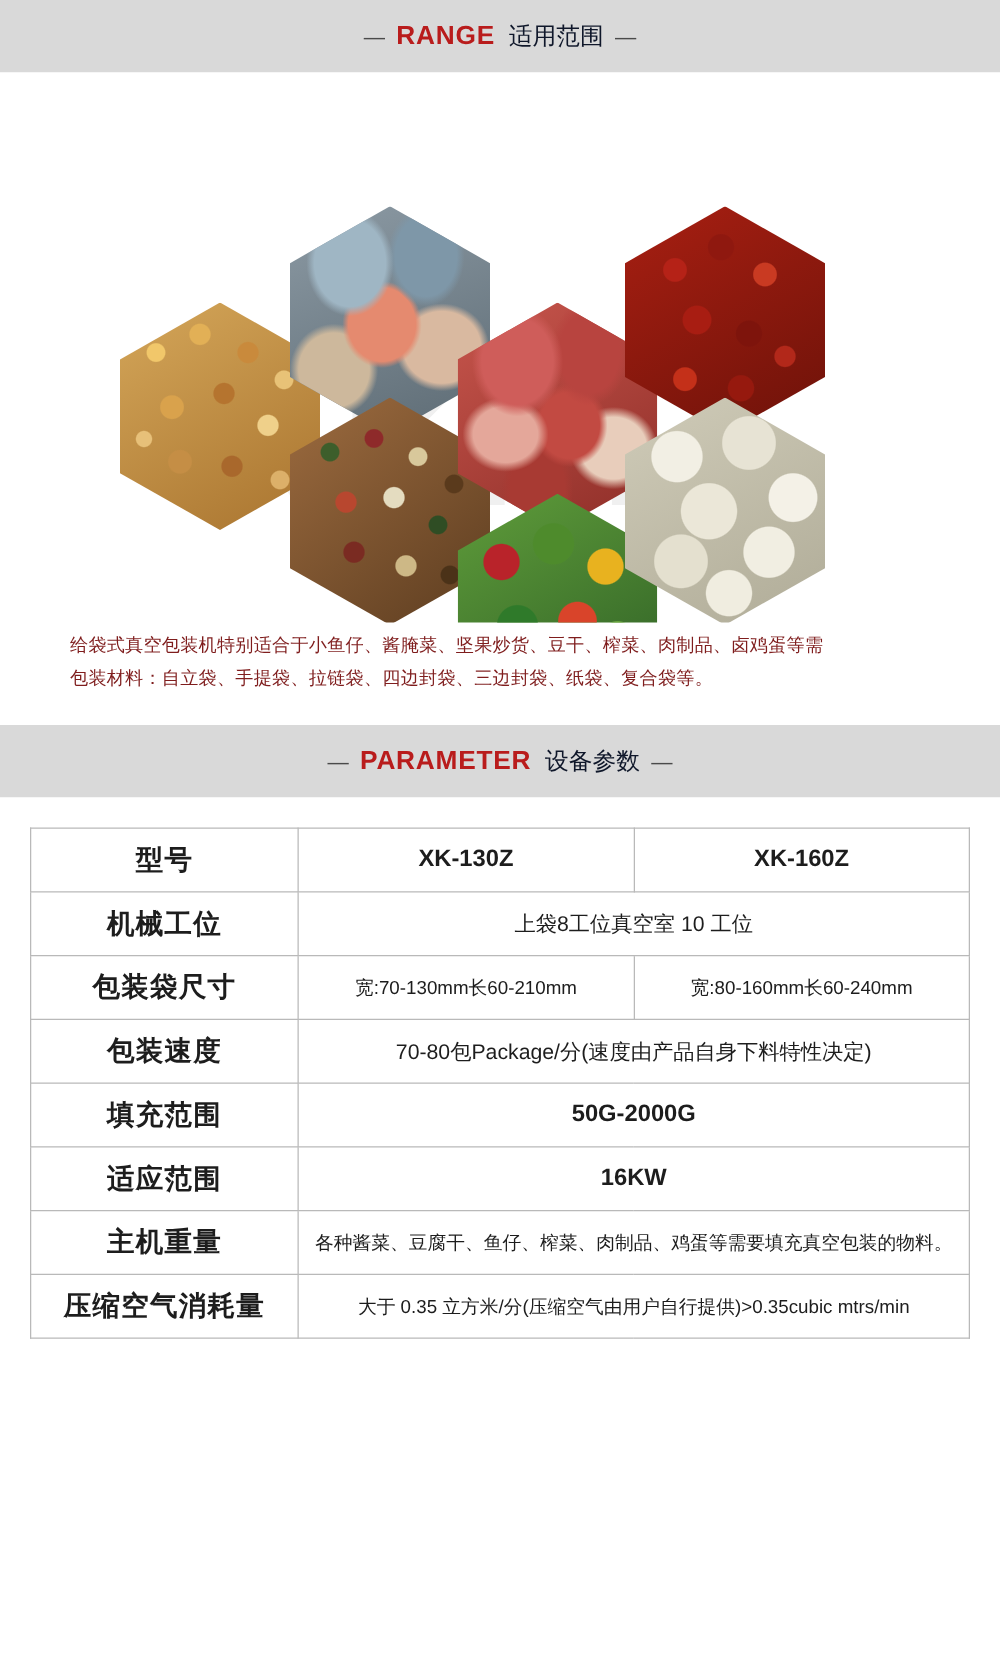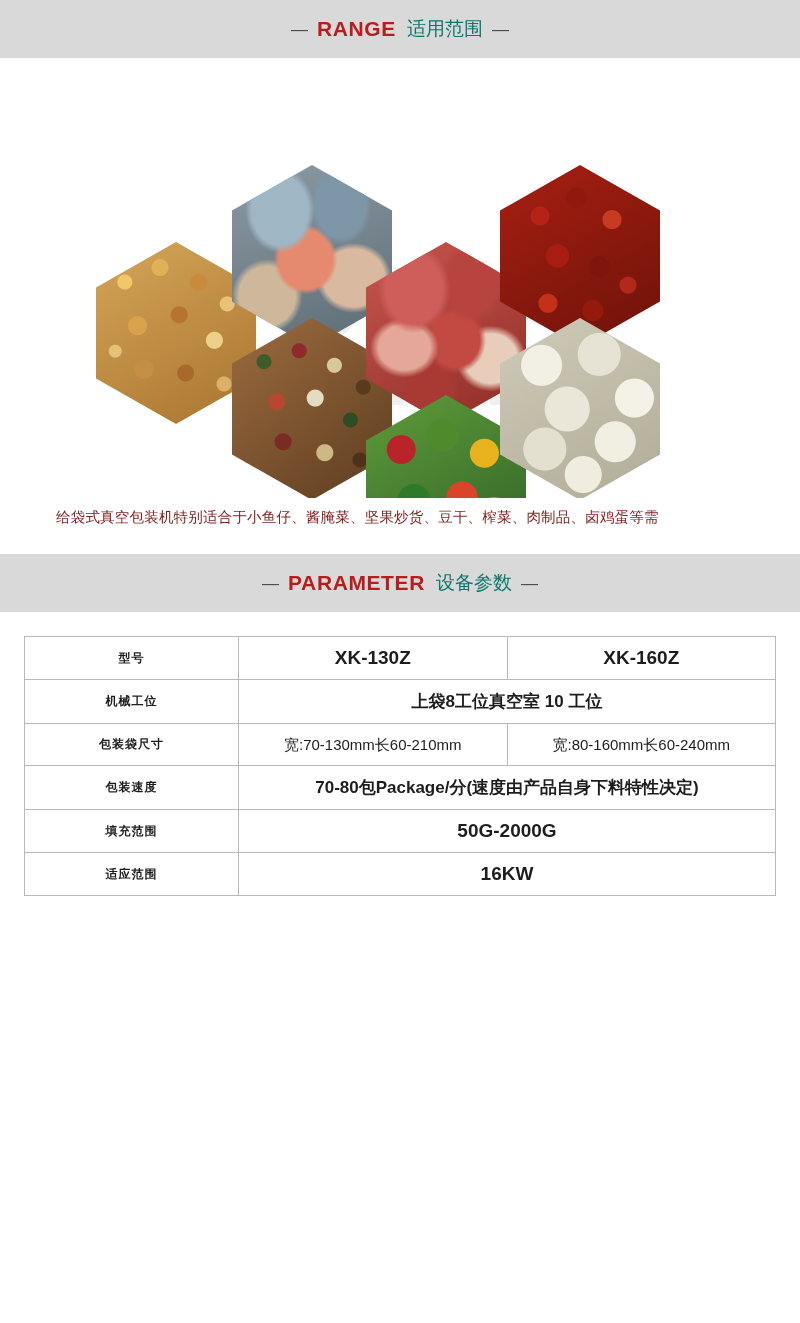--- a/index.html
+++ b/index.html
@@ -34,21 +34,21 @@
     font-weight: 400;
   }
   .section-bar .en {
     font-size: 21px;
     font-weight: bold;
     color: #b91c1c;
     letter-spacing: 0.6px;
   }
   .section-bar .cn {
     font-size: 19px;
-    color: #0f766e;
+    color: #0f172a;
     font-weight: 400;
     margin-left: 2px;
   }
 
   
   .collage-wrap {
     position: relative;
     width: 800px;
     height: 440px;
     background: #ffffff;
@@ -186,27 +186,26 @@
   }
   table.params td {
     border: 1px solid #b9b9b9;
     padding: 10px 8px;
     text-align: center;
     vertical-align: middle;
     color: #1d1d1d;
   }
   td.label {
     width: 214px;
-    font-size: 12px;
+    font-size: 22px;
     font-weight: bold;
     letter-spacing: 1px;
   }
   td.val {
     font-size: 17px;
-    font-weight: bold;
   }
   td.val-bold {
     font-size: 19px;
     font-weight: bold;
   }
   td.val-small {
     font-size: 15px;
     line-height: 21px;
   }
   td.model {
@@ -254,20 +253,21 @@
       <div class="inner art-chili"></div>
     </div>
 
     <div class="hex" style="left:500px; top:260px; width:160px; height:182px;">
       <div class="inner art-eggs"></div>
     </div>
   </div>
 
   <div class="desc">
     <p>给袋式真空包装机特别适合于小鱼仔、酱腌菜、坚果炒货、豆干、榨菜、肉制品、卤鸡蛋等需</p>
+    <p>包装材料：自立袋、手提袋、拉链袋、四边封袋、三边封袋、纸袋、复合袋等。</p>
   </div>
 
   <div class="section-bar" style="margin-top:24px;">
     <span class="dash">—</span>
     <span class="en">PARAMETER</span>
     <span class="cn">设备参数</span>
     <span class="dash">—</span>
   </div>
 
   <div class="table-area">
@@ -300,18 +300,26 @@
           <td class="label">填充范围</td>
           <td class="val-bold" colspan="2">50G-2000G</td>
         </tr>
 
 
         <tr>
           <td class="label">适应范围</td>
           <td class="val-bold" colspan="2">16KW</td>
         </tr>
 
-
+        <tr>
+          <td class="label">主机重量</td>
+          <td class="val-small" colspan="2">各种酱菜、豆腐干、鱼仔、榨菜、肉制品、鸡蛋等需要填充真空包装的物料。</td>
+        </tr>
+
+        <tr>
+          <td class="label">压缩空气消耗量</td>
+          <td class="val-small" colspan="2">大于 0.35 立方米/分(压缩空气由用户自行提供)&gt;0.35cubic mtrs/min</td>
+        </tr>
       </tbody>
     </table>
   </div>
 
 </div>
 
 </body></html>

